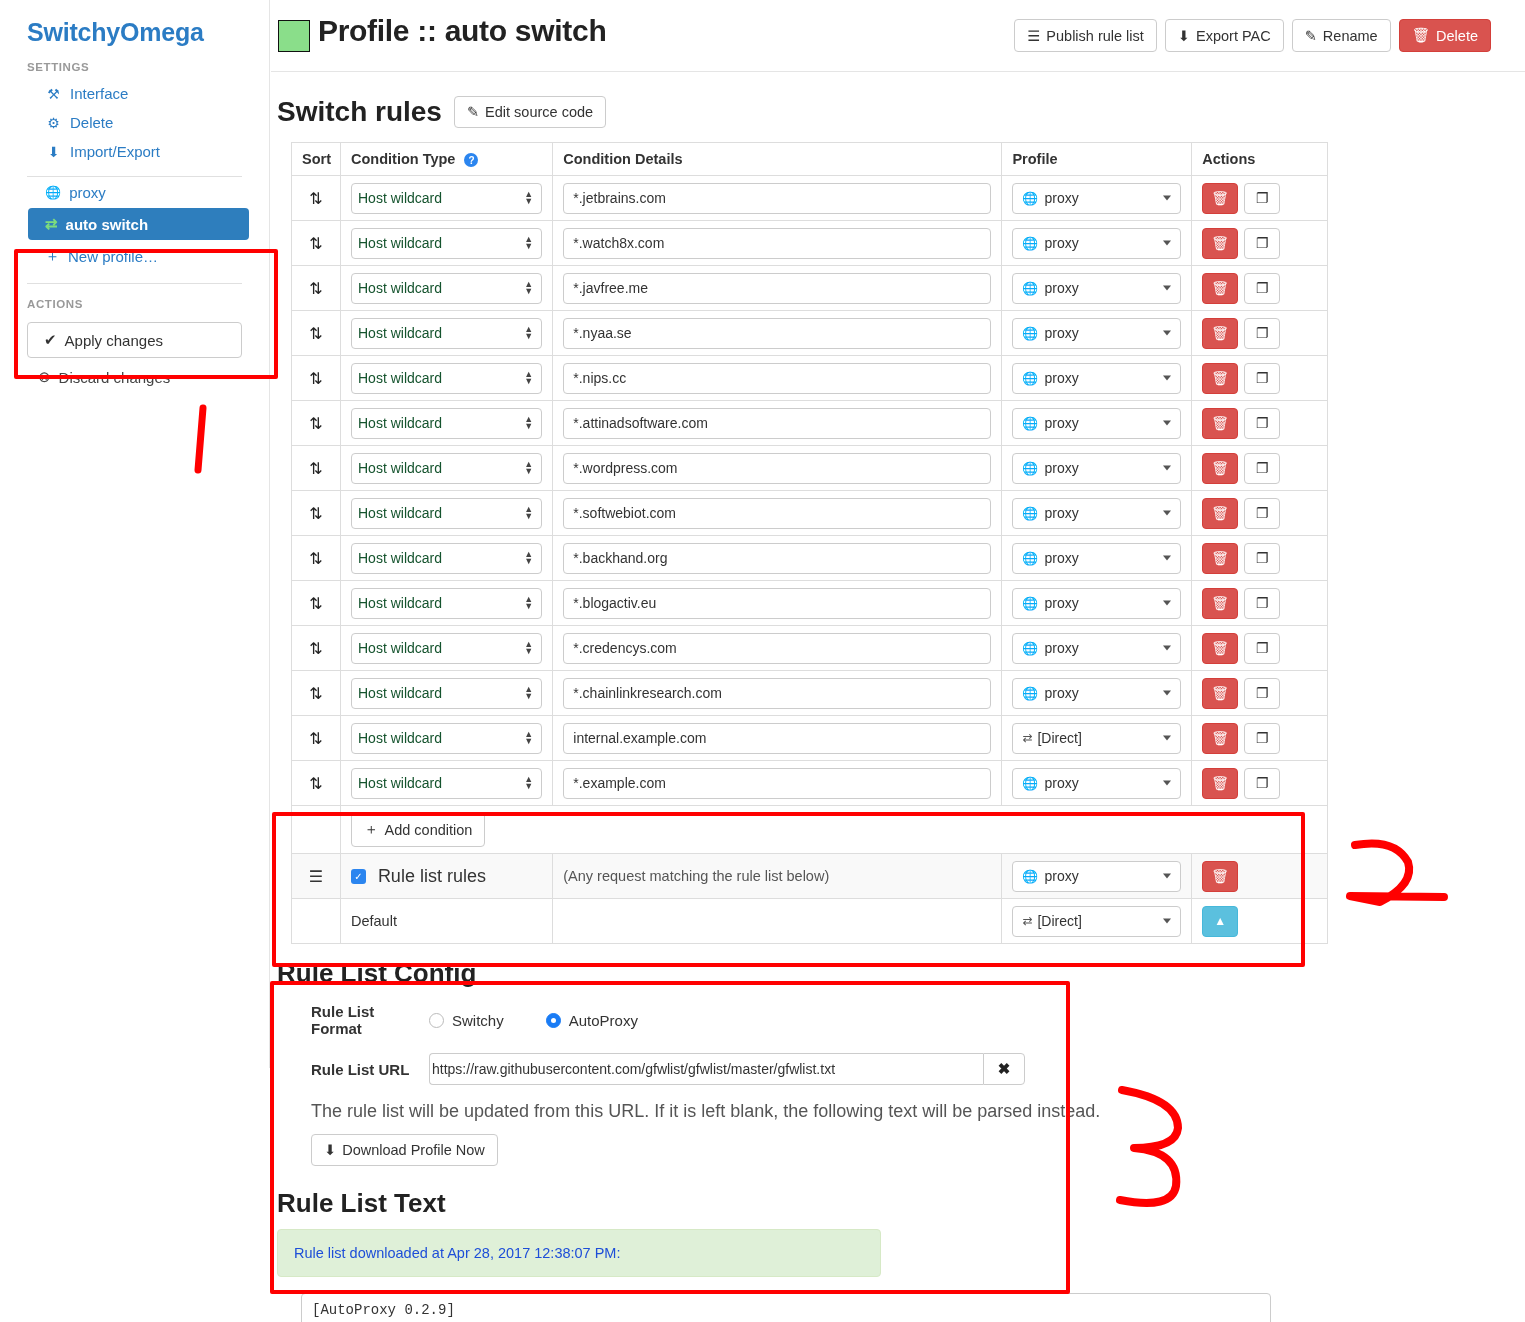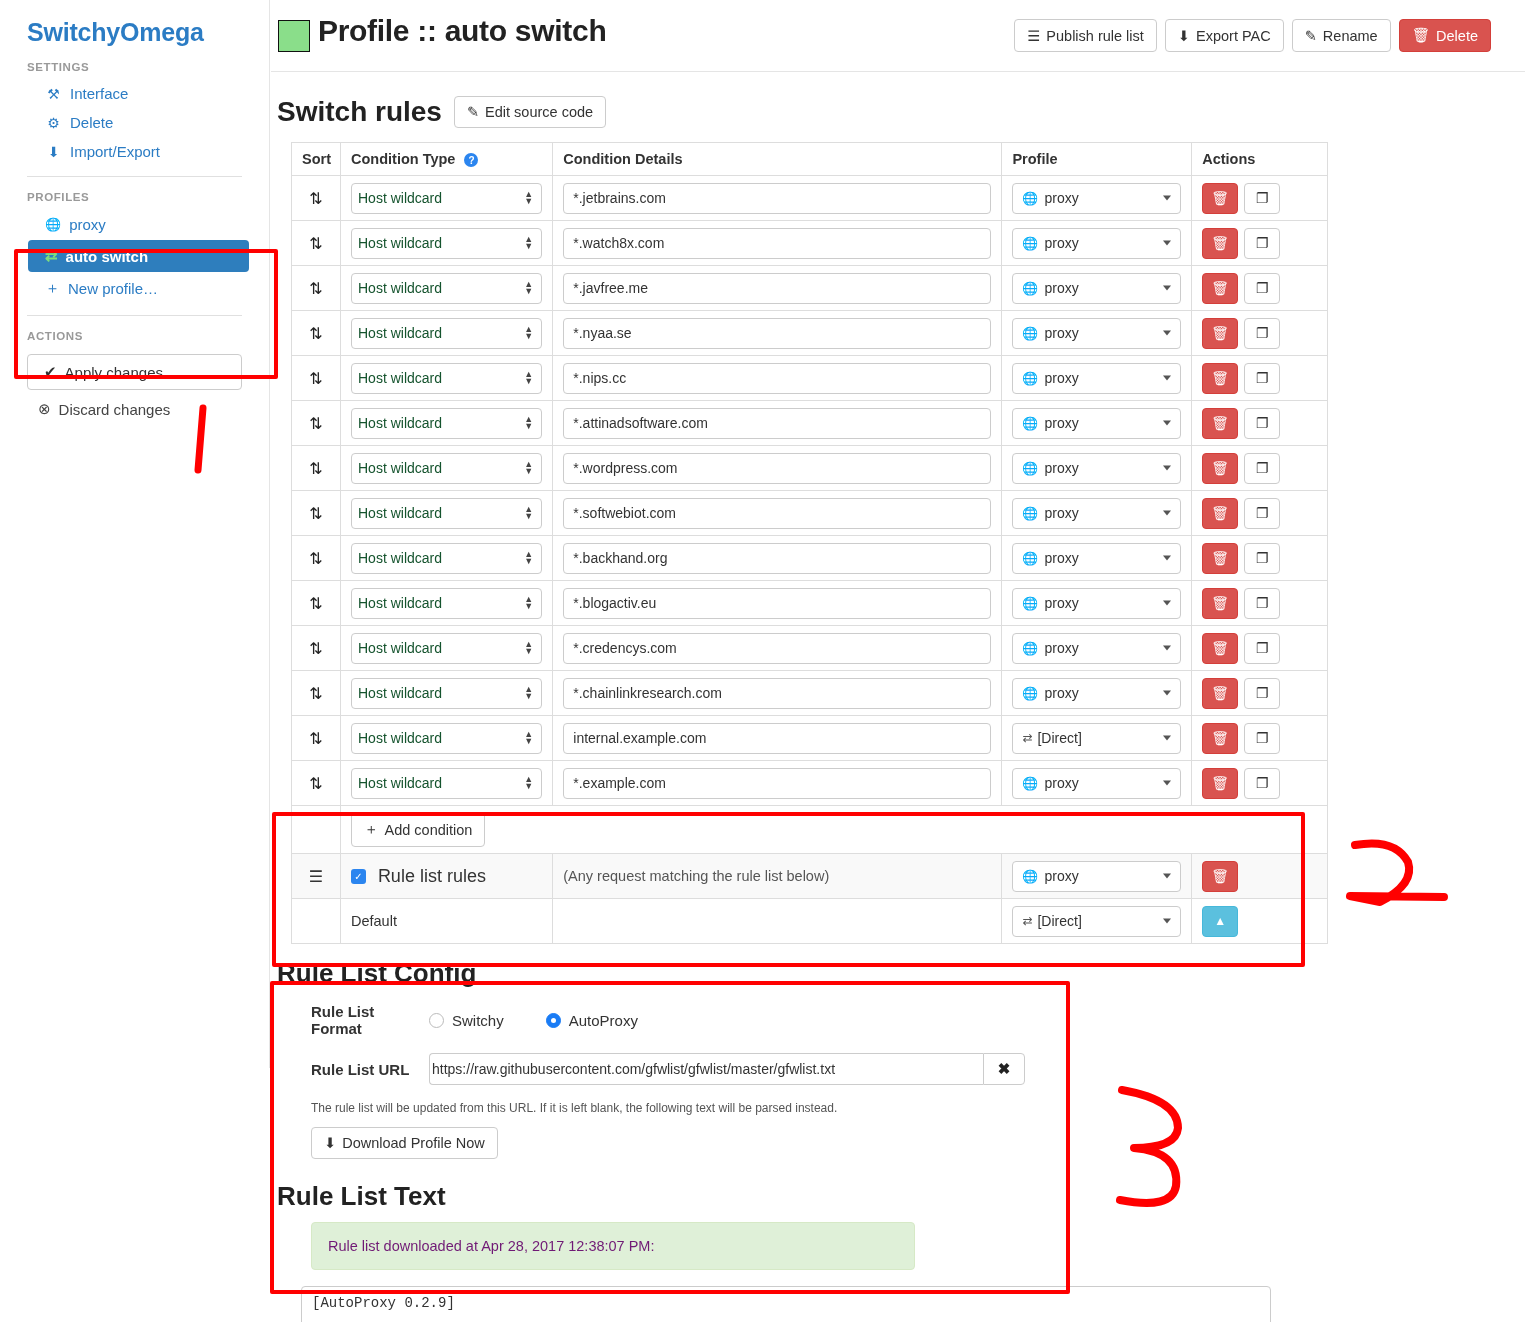--- a/index.html
+++ b/index.html
@@ -194,26 +194,26 @@
   #url-wrap { display:flex; align-items:stretch; width:596px; }
   #url-input {
     flex:1; height:32px; border:1px solid #ccc; border-radius:4px 0 0 4px;
     border-right:none; font-size:14px; padding:0 2px; color:#333;
     font-family:"Liberation Sans", sans-serif;
   }
   #url-clear {
     width:42px; border:1px solid #ccc; border-radius:0 4px 4px 0;
     background:#fff; cursor:pointer; font-size:15px; font-weight:bold; color:#222;
   }
-  .helptext { font-size:12px; color:#555; margin:0 0 12px 34px; }
+  .helptext { font-size:18px; color:#555; margin:0 0 12px 34px; }
   #dl-btn { margin-left:34px; }
   #rl-text-title { font-size:26px; font-weight:bold; color:#222; margin:22px 0 10px 0; }
   #dl-alert {
-    margin-left:34px; width:604px; background:#dff0d8; border:1px solid #d6e9c6;
-    border-radius:4px; color:#701a75; font-size:14.5px; padding:15px 16px;
+    width:604px; background:#dff0d8; border:1px solid #d6e9c6;
+    border-radius:4px; color:#1d4ed8; font-size:14.5px; padding:15px 16px;
   }
   #rl-textarea {
     margin:16px 0 0 24px; width:970px; height:60px;
     border:1px solid #ccc; border-radius:4px; background:#fff;
     font-family:"Liberation Mono", monospace; font-size:14px; color:#333;
     padding:8px 10px; resize:none; overflow:hidden;
   }
 
   
   .annot-box {
@@ -238,21 +238,20 @@
     <span class="ico">⚙</span>
     <span>Delete</span>
   </div>
   <div class="nav-item">
     <span class="ico">⬇</span>
     <span>Import/Export</span>
   </div>
 
   <div class="nav-sep"></div>
 
-  <div class="nav-header">PROFILES</div>
 
   <div class="profile-item">
     <span class="ico globe">🌐</span>
     <span>proxy</span>
   </div>
   <div class="profile-item active">
     <span class="ico">⇄</span>
     <span>auto switch</span>
   </div>
   <div class="profile-item">

